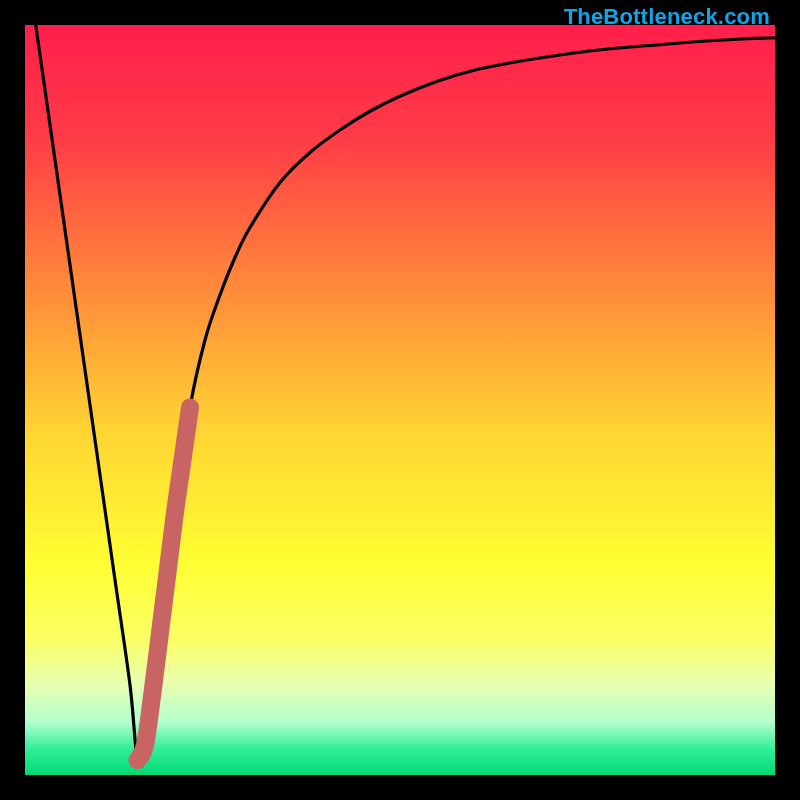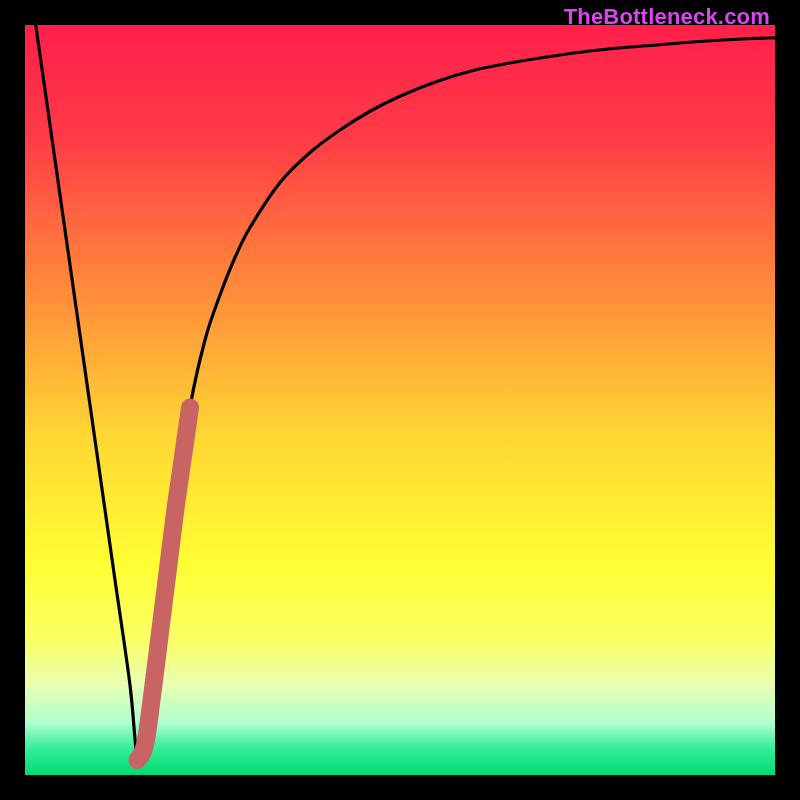--- a/index.html
+++ b/index.html
@@ -28,21 +28,21 @@
   .gradient-bg {
     position: absolute;
     inset: 0;
   }
   .watermark {
     position: absolute;
     top: 4px;
     right: 30px;
     font-size: 22px;
     font-weight: 600;
-    color: #d946ef;
+    color: #0ea5e9;
     letter-spacing: 0.2px;
   }
   svg.curve {
     position: absolute;
     inset: 0;
     width: 100%;
     height: 100%;
   }
 </style>
 </head>

